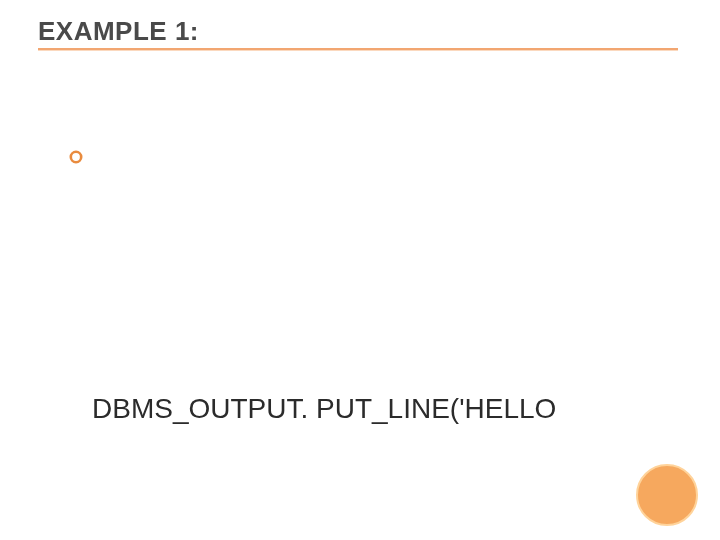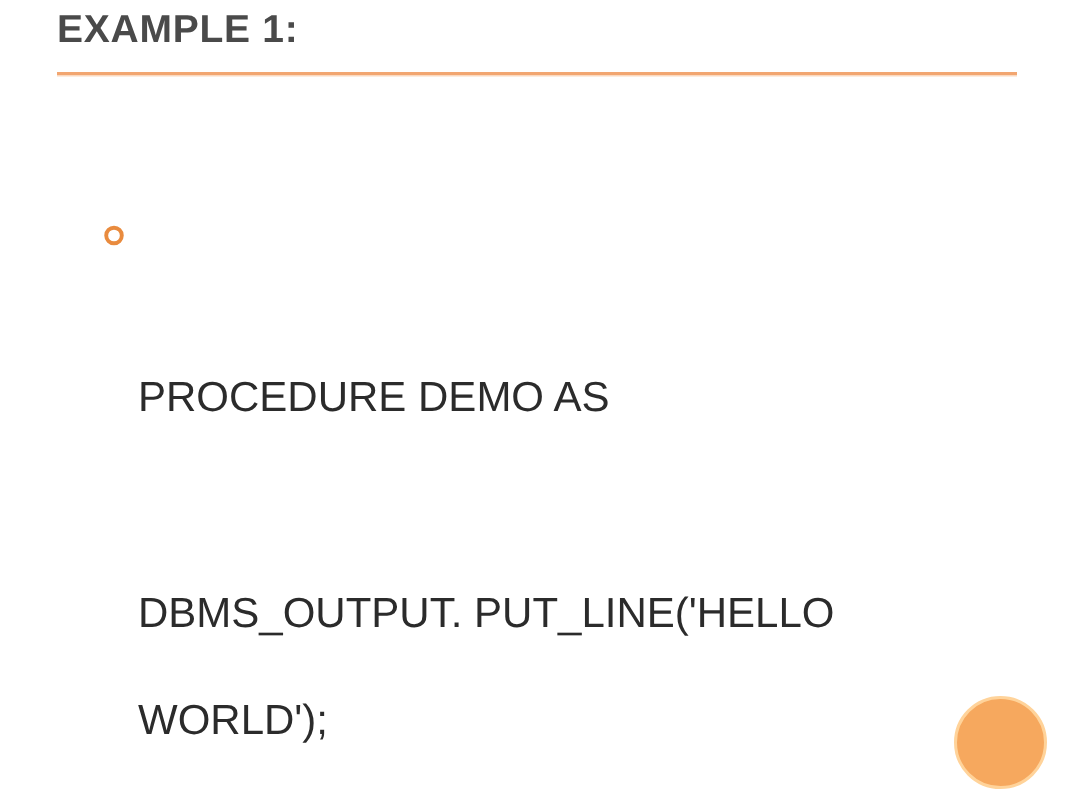--- a/index.html
+++ b/index.html
@@ -13,21 +13,21 @@
     overflow: hidden;
   }
   .slide {
     width: 720px;
     height: 540px;
     position: relative;
     box-sizing: border-box;
   }
   .title {
     position: absolute;
-    top: 4px;
+    top: 16px;
     left: 38px;
     font-size: 26px;
     letter-spacing: 0.5px;
     color: #4a4a4a;
     font-weight: bold;
     font-variant: small-caps;
   }
   .title-underline {
     position: absolute;
     top: 48px;
@@ -87,24 +87,24 @@
 
   <div class="content">
     <div class="bullet-row">
       <span class="bullet-icon">
         <svg viewBox="0 0 16 16" width="16" height="16">
           <circle cx="8" cy="8" r="5.2" fill="none" stroke="#e98b3e" stroke-width="2.6"></circle>
         </svg>
       </span>
       <div class="code-block">
         <br>
-        <span>PROCEDURE DEMO AS</span><br>
+        <br>
         <br>
         <span>DBMS_OUTPUT. PUT_LINE('HELLO</span><br>
-        <span>WORLD');</span><br>
+        <br>
         <span>END;</span><br>
         
       </div>
     </div>
   </div>
 
   <div class="corner-circle"></div>
 </div>
 
 </body></html>

